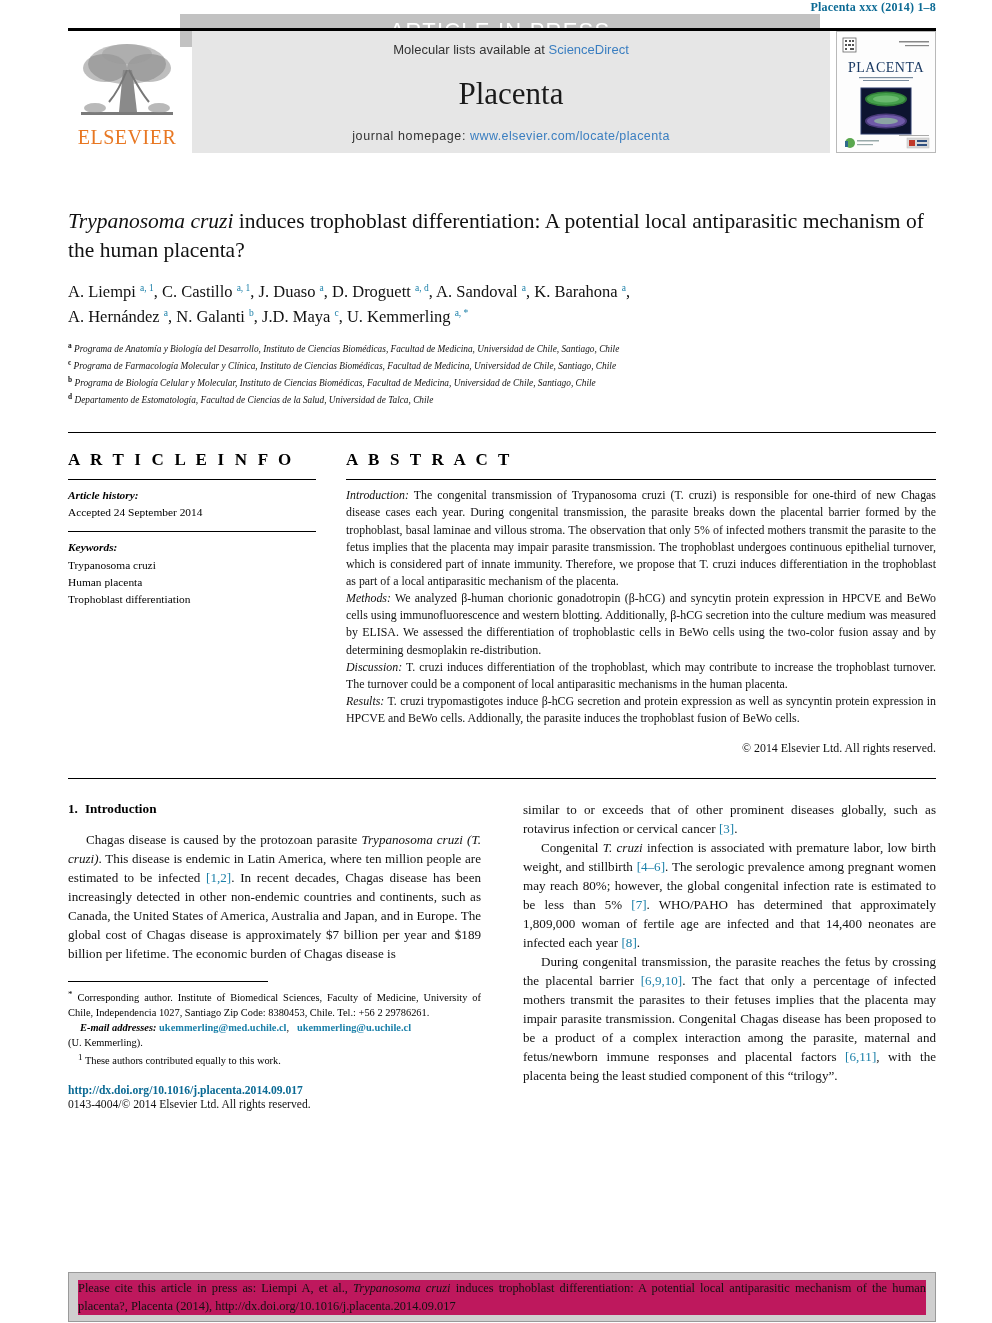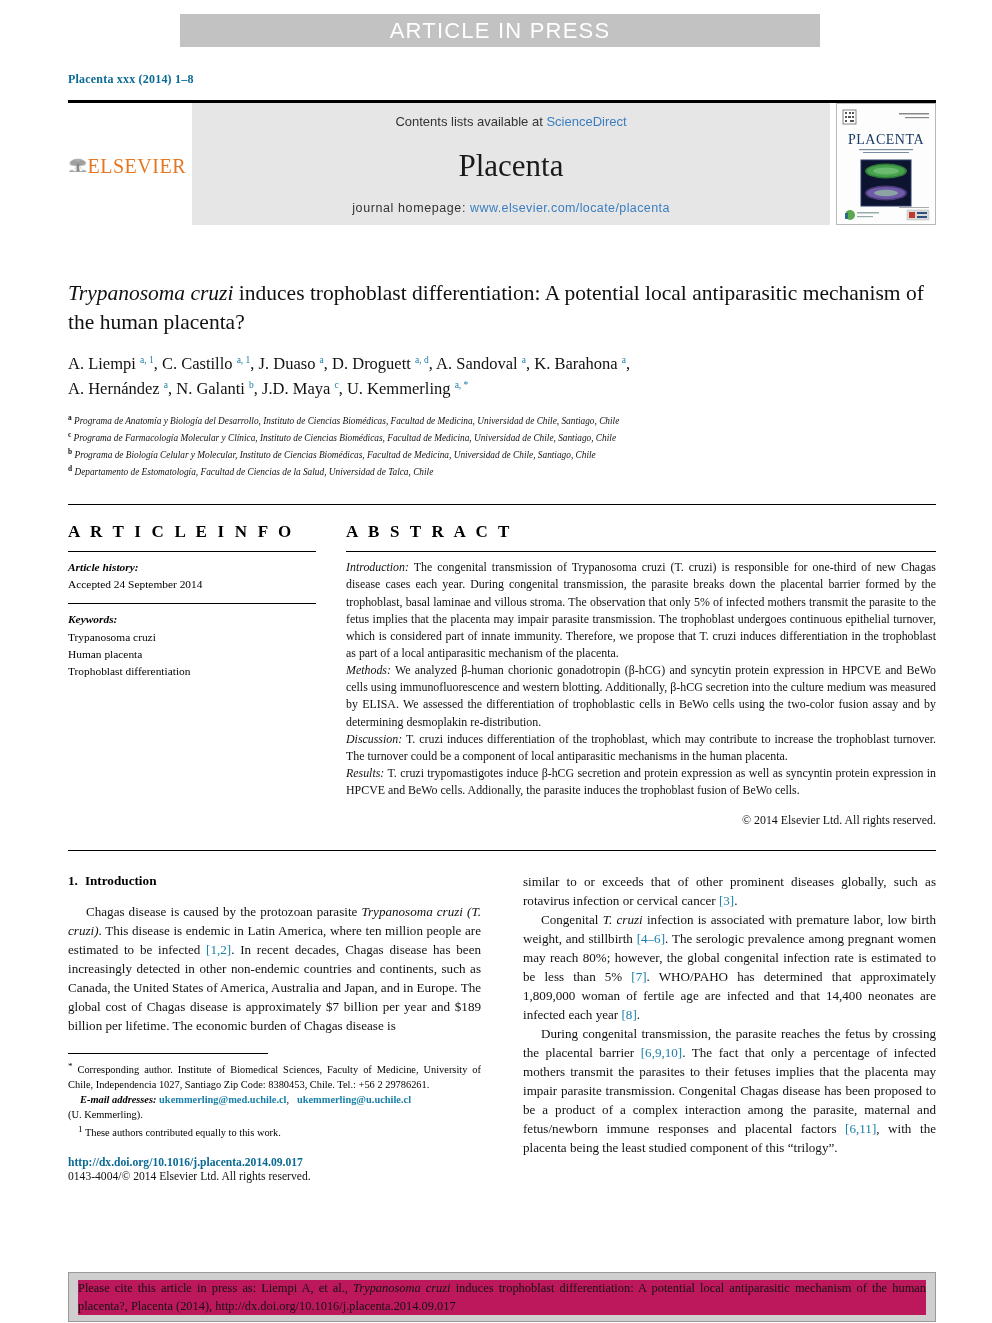--- a/index.html
+++ b/index.html
@@ -38,43 +38,43 @@
 
   
   .page {
     position: absolute;
     left: 68px;
     top: 0;
     width: 868px;
   }
 
   .journal-ref {
-    text-align: left;
+    text-align: right;
     color: #0b6a94;
     font-family: "Liberation Serif", serif;
     font-weight: bold;
     font-size: 12px;
-    margin-top: 72px;
     letter-spacing: 0.2px;
   }
 
   
   .masthead {
     margin-top: 13px;
     border-top: 3px solid #000;
     display: flex;
     align-items: stretch;
     height: 122px;
   }
   .elsevier-logo {
     width: 118px;
     flex: 0 0 118px;
     display: flex;
+    flex-direction: column;
     align-items: center;
-    justify-content: flex-end;
+    justify-content: center;
     padding-top: 4px;
     box-sizing: border-box;
   }
   .tree-svg { display:block; }
   .elsevier-word {
     font-family: "Liberation Serif", serif;
     font-size: 20px;
     letter-spacing: 0.5px;
     color: #e87722;
     line-height: 1;
@@ -308,21 +308,21 @@
           <rect x="6" y="72" width="92" height="3" fill="#7a7a7a"></rect>
           <ellipse cx="20" cy="68" rx="11" ry="5" fill="#8a8a8a" opacity="0.6"></ellipse>
           <ellipse cx="84" cy="68" rx="11" ry="5" fill="#8a8a8a" opacity="0.6"></ellipse>
         </g>
       </svg>
       <div class="elsevier-word">ELSEVIER</div>
     </div>
 
     <div class="sd-panel">
       <div class="sd-top">
-        <span>Contents lists available at </span><a href="#">ScienceDirect</a>
+        <span>Molecular lists available at </span><a href="#">ScienceDirect</a>
       </div>
       <div class="journal-name">Placenta</div>
       <div class="sd-home">
         <span>journal homepage: </span><a href="#">www.elsevier.com/locate/placenta</a>
       </div>
     </div>
 
     <div class="cover-thumb">
       <svg width="98" height="120" viewBox="0 0 98 120">
         <rect x="0" y="0" width="98" height="120" fill="#fdfdfd"></rect>

